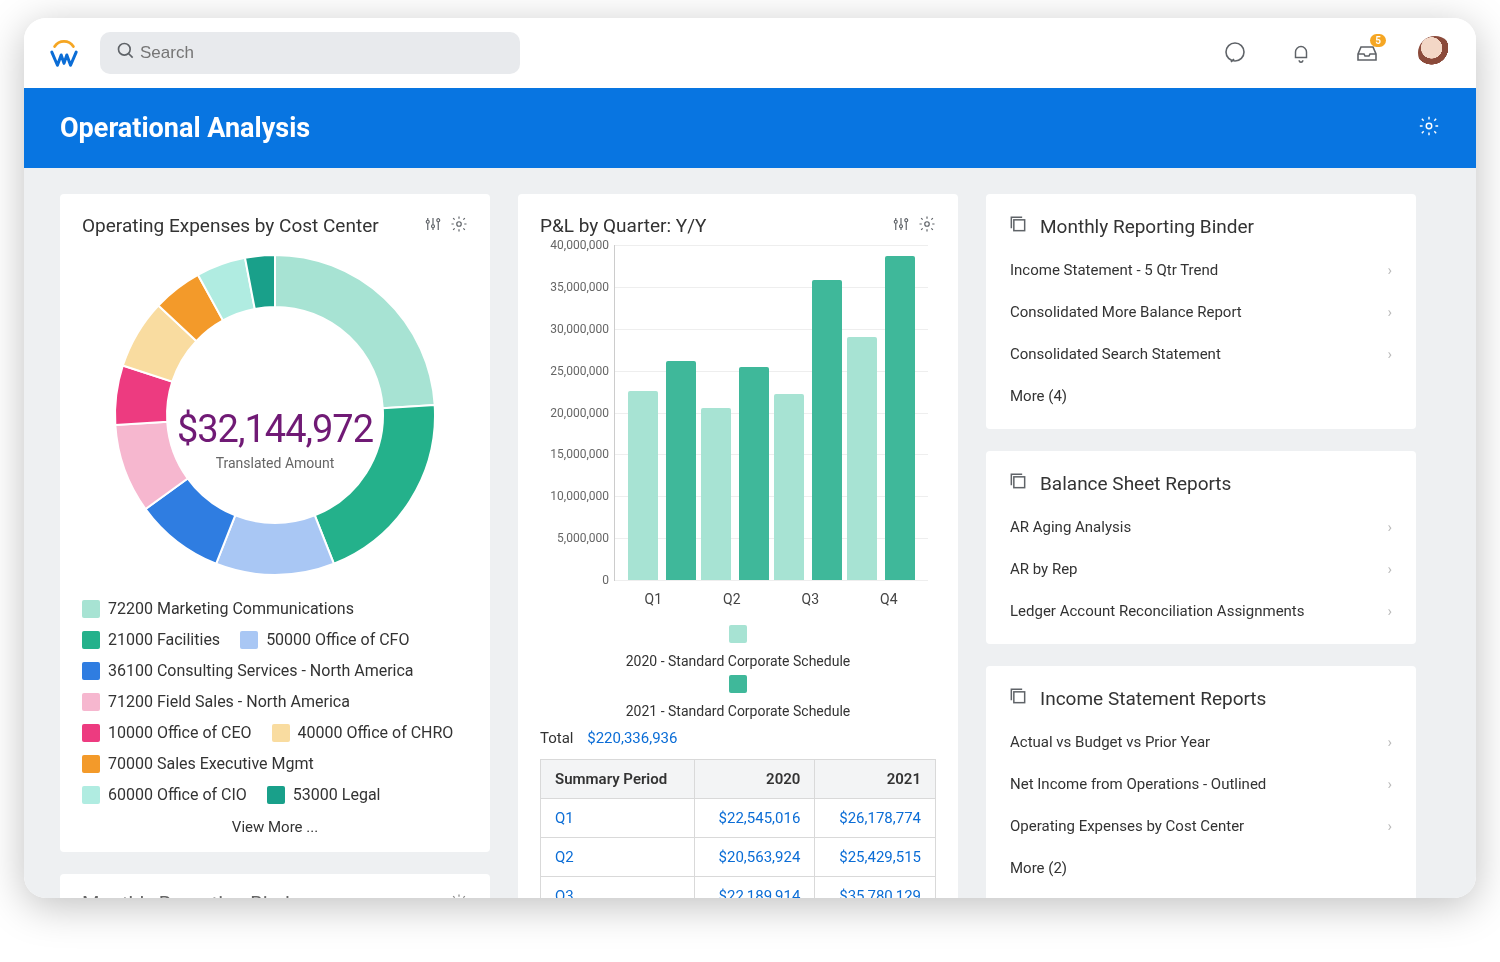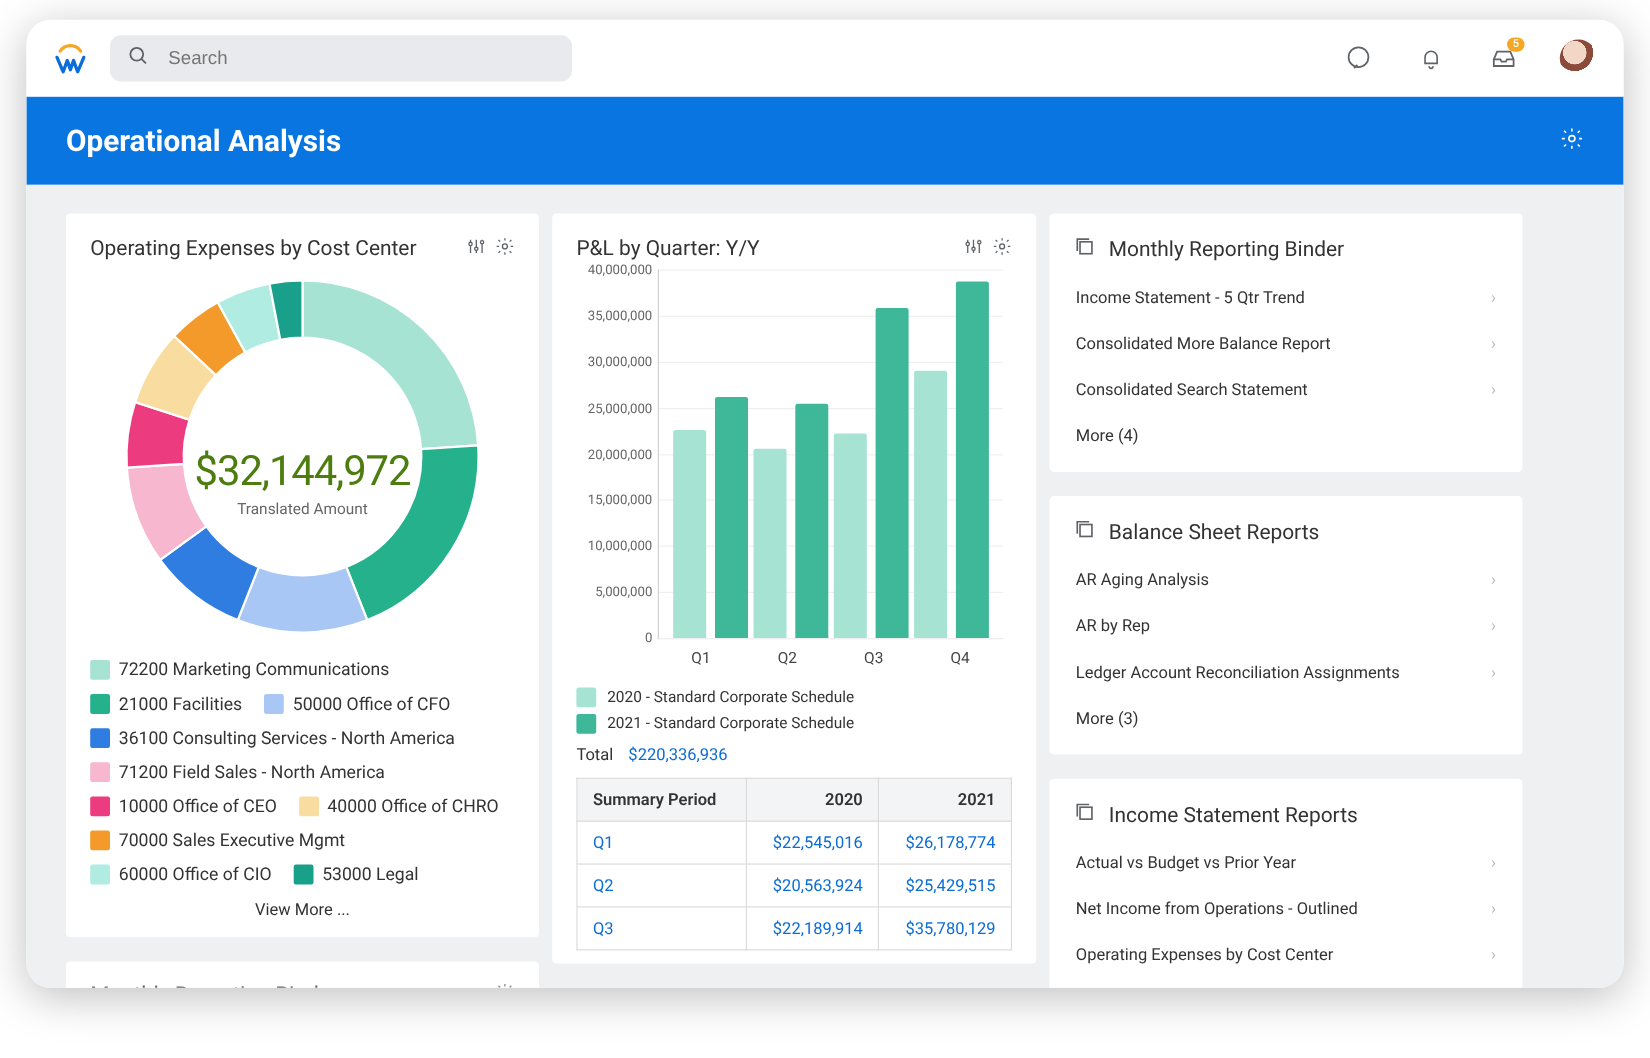--- a/index.html
+++ b/index.html
@@ -30,79 +30,79 @@
   .logo { width: 32px; height: 32px; display:flex; align-items:flex-end; justify-content:center; }
   .search {
     flex: 0 0 420px;
     background: #e8eaed;
     border-radius: 10px;
     height: 42px;
     display: flex;
     align-items: center;
     padding: 0 16px;
     color: #5f6368;
-    gap: 17px;
+    gap: 4px;
   }
   .search input {
     border: none; background: transparent; outline: none; font-size: 17px; color: #5f6368; flex: 1;
   }
   .topbar-spacer { flex: 1; }
   .icon-btn { width: 30px; height: 30px; display:flex; align-items:center; justify-content:center; color:#5f6368; position:relative; margin-left:16px; cursor:pointer; }
   .badge { position:absolute; top:-4px; right:-4px; background:#f5a623; color:#fff; font-size:10px; border-radius:8px; padding:1px 5px; font-weight:600;}
   .avatar { width:34px; height:34px; border-radius:50%; background: radial-gradient(circle at 40% 35%, #f3d7c6 35%, #8b4a3a 36% 55%, #fff 56%); margin-left:16px;}
   .titlebar {
     background: #0875e1;
     color: #fff;
     padding: 24px 36px;
     display: flex;
     align-items: center;
     justify-content: space-between;
   }
   .titlebar h1 { font-size: 27px; font-weight: 700; }
   .content {
     display: grid;
     grid-template-columns: 430px 440px 430px;
-    gap: 12px;
+    gap: 28px;
     padding: 26px 36px;
     background: #eef0f2;
     height: calc(100% - 148px);
     overflow: hidden;
   }
   .col { display:flex; flex-direction:column; gap:22px; }
   .card {
     background: #fff;
     border-radius: 4px;
     padding: 20px 22px 12px;
   }
   .card-head {
     display:flex; align-items:center; justify-content:space-between;
     margin-bottom: 8px;
   }
   .card-title { font-size: 19px; color:#333; font-weight:400; }
   .card-icons { display:flex; gap:8px; color:#5f6368; }
   .card-icons span { cursor:pointer; }
   .donut-wrap { position:relative; width:340px; height:340px; margin: 6px auto 4px; }
   .donut-center { position:absolute; inset:0; display:flex; flex-direction:column; align-items:center; justify-content:center; }
-  .donut-center .amt { font-size:38px; color:#4d7c0f; letter-spacing:-1px;margin-top:47px; }
+  .donut-center .amt { font-size:38px; color:#701a75; letter-spacing:-1px;margin-top:47px; }
   .donut-center .sub { font-size:14px; color:#666; margin-top:4px; }
   .legend { display:flex; flex-wrap:wrap; gap:12px 20px; font-size:16px; color:#333; margin-top:14px; }
   .legend .li { display:flex; align-items:center; gap:8px; }
   .sw { width:18px; height:18px; border-radius:2px; flex:0 0 18px;}
   .viewmore { text-align:center; font-size:15px; color:#333; padding:14px 0 4px; cursor:pointer;}
   
   .barchart { position:relative; height:370px; padding-left:74px; padding-bottom:34px; margin-top:6px;}
   .plot { position:absolute; left:74px; right:8px; top:0; bottom:34px; border-left:1px solid #ccc; border-bottom:1px solid #ccc;}
   .gridline { position:absolute; left:0; right:0; border-top:1px solid #eee;}
   .ylabel { position:absolute; left:-72px; width:66px; text-align:right; font-size:12px; color:#666; transform:translateY(-50%);}
   .groups { position:absolute; inset:0; display:flex; justify-content:space-around; align-items:flex-end; padding:0 10px;}
   .group { display:flex; gap:8px; align-items:flex-end; height:100%; width:70px; justify-content:center;}
   .bar { width:30px; border-radius:2px 2px 0 0;}
   .xlabels { position:absolute; left:74px; right:8px; bottom:8px; display:flex; justify-content:space-around; font-size:14px; color:#444;}
   .legend2 { font-size:14px; color:#333; margin-top:10px;}
-  .legend2 .li { display:flex; align-items:center; gap:10px; margin:6px 0;}
+  .legend2 .li { display:flex; align-items:center; gap:10px; margin:6px 0;flex-direction:column;}
   .total-row { font-size:15px; margin:10px 0 12px;}
   .total-row .v { color:#0b6dd6; margin-left:10px;}
   table.data { width:100%; border-collapse:collapse; font-size:15px;}
   table.data th, table.data td { border:1px solid #d9d9d9; padding:10px 14px; }
   table.data th { background:#f3f4f5; color:#333; font-weight:600; text-align:left;}
   table.data th.r, table.data td.r { text-align:right;}
   table.data td a { color:#0b6dd6; text-decoration:none;}
   
   .rg-head { display:flex; align-items:center; gap:12px; font-size:19px; color:#333; margin-bottom:10px;}
   .report-link { display:flex; justify-content:space-between; align-items:center; padding:12px 2px; font-size:15px; color:#333; border-bottom:0; cursor:pointer;}
@@ -395,21 +395,20 @@
             <span class="chev">›</span>
           </div>
           <div class="report-link">
             <span>AR by Rep</span>
             <span class="chev">›</span>
           </div>
           <div class="report-link">
             <span>Ledger Account Reconciliation Assignments</span>
             <span class="chev">›</span>
           </div>
-          <div class="more-link">More (3)</div>
         </div>
       <div class="card" id="rg2">
           <div class="rg-head">
             <span><svg width="20" height="20" viewBox="0 0 24 24" fill="none" stroke="#5f6368" stroke-width="1.8">
                 <rect x="7" y="7" width="13" height="13"></rect>
                 <path d="M4 17 V4 H17"></path>
               </svg></span>
             <span>Income Statement Reports</span>
           </div>
           <div class="report-link">

